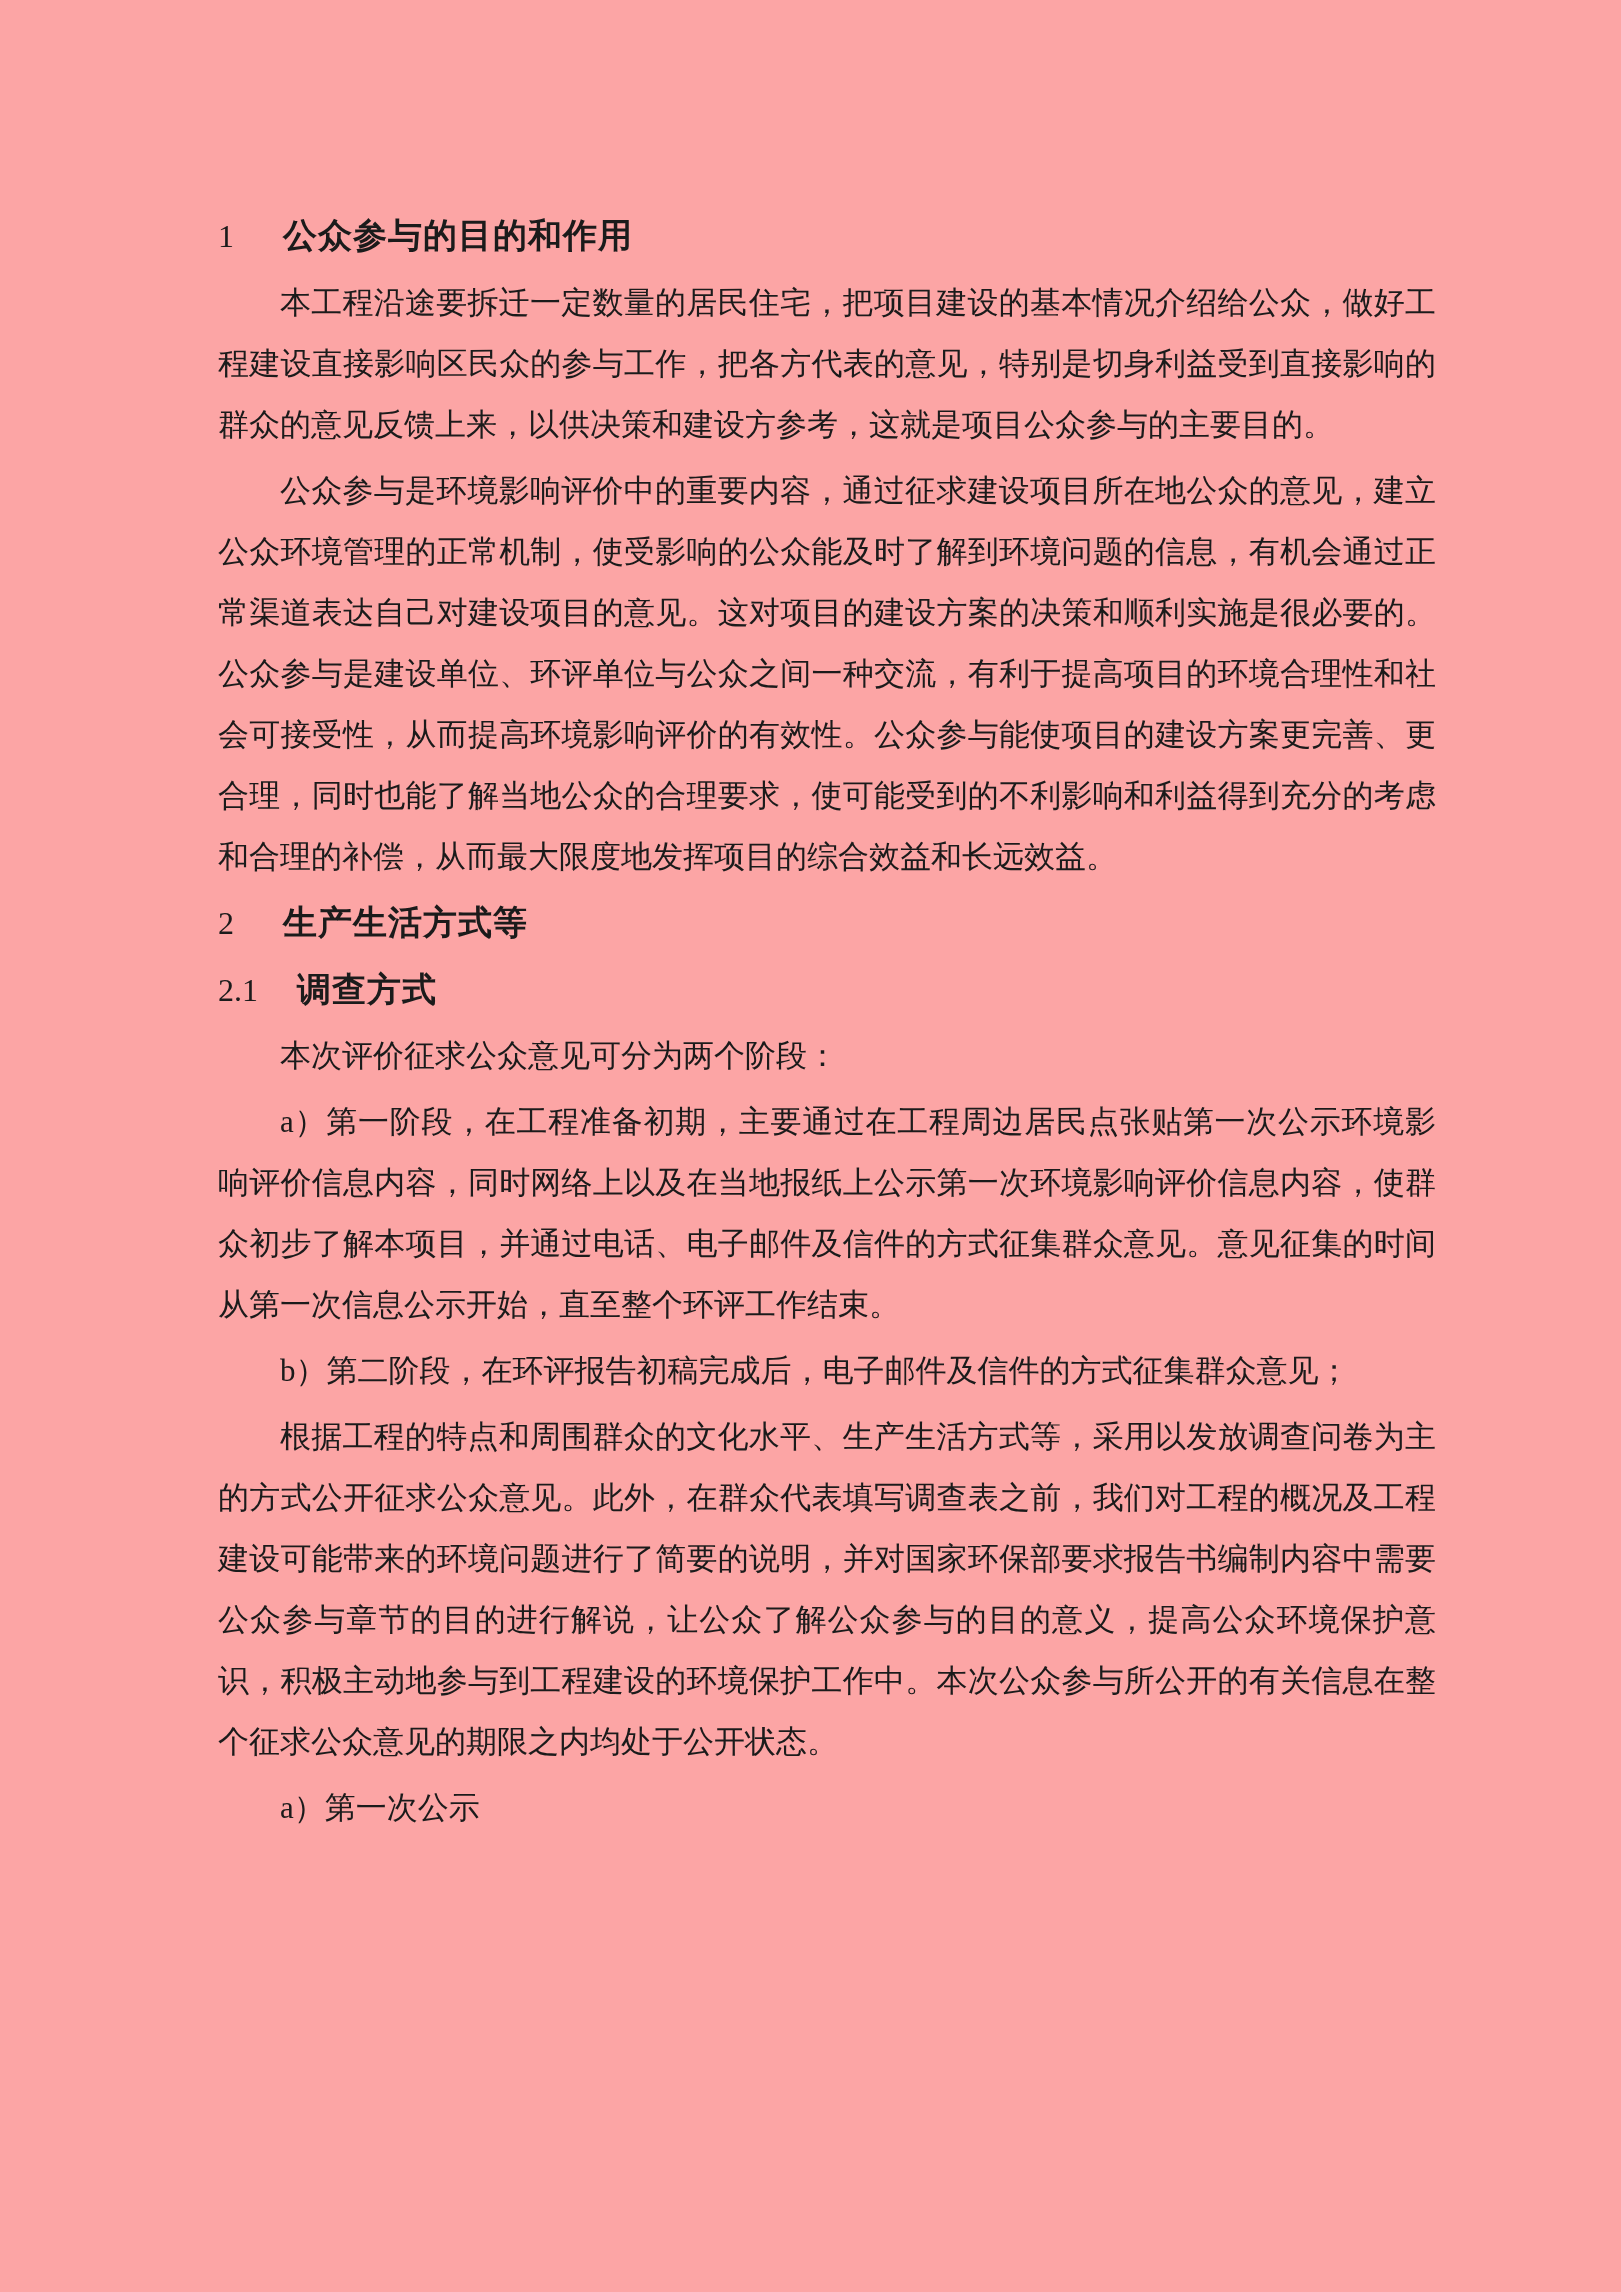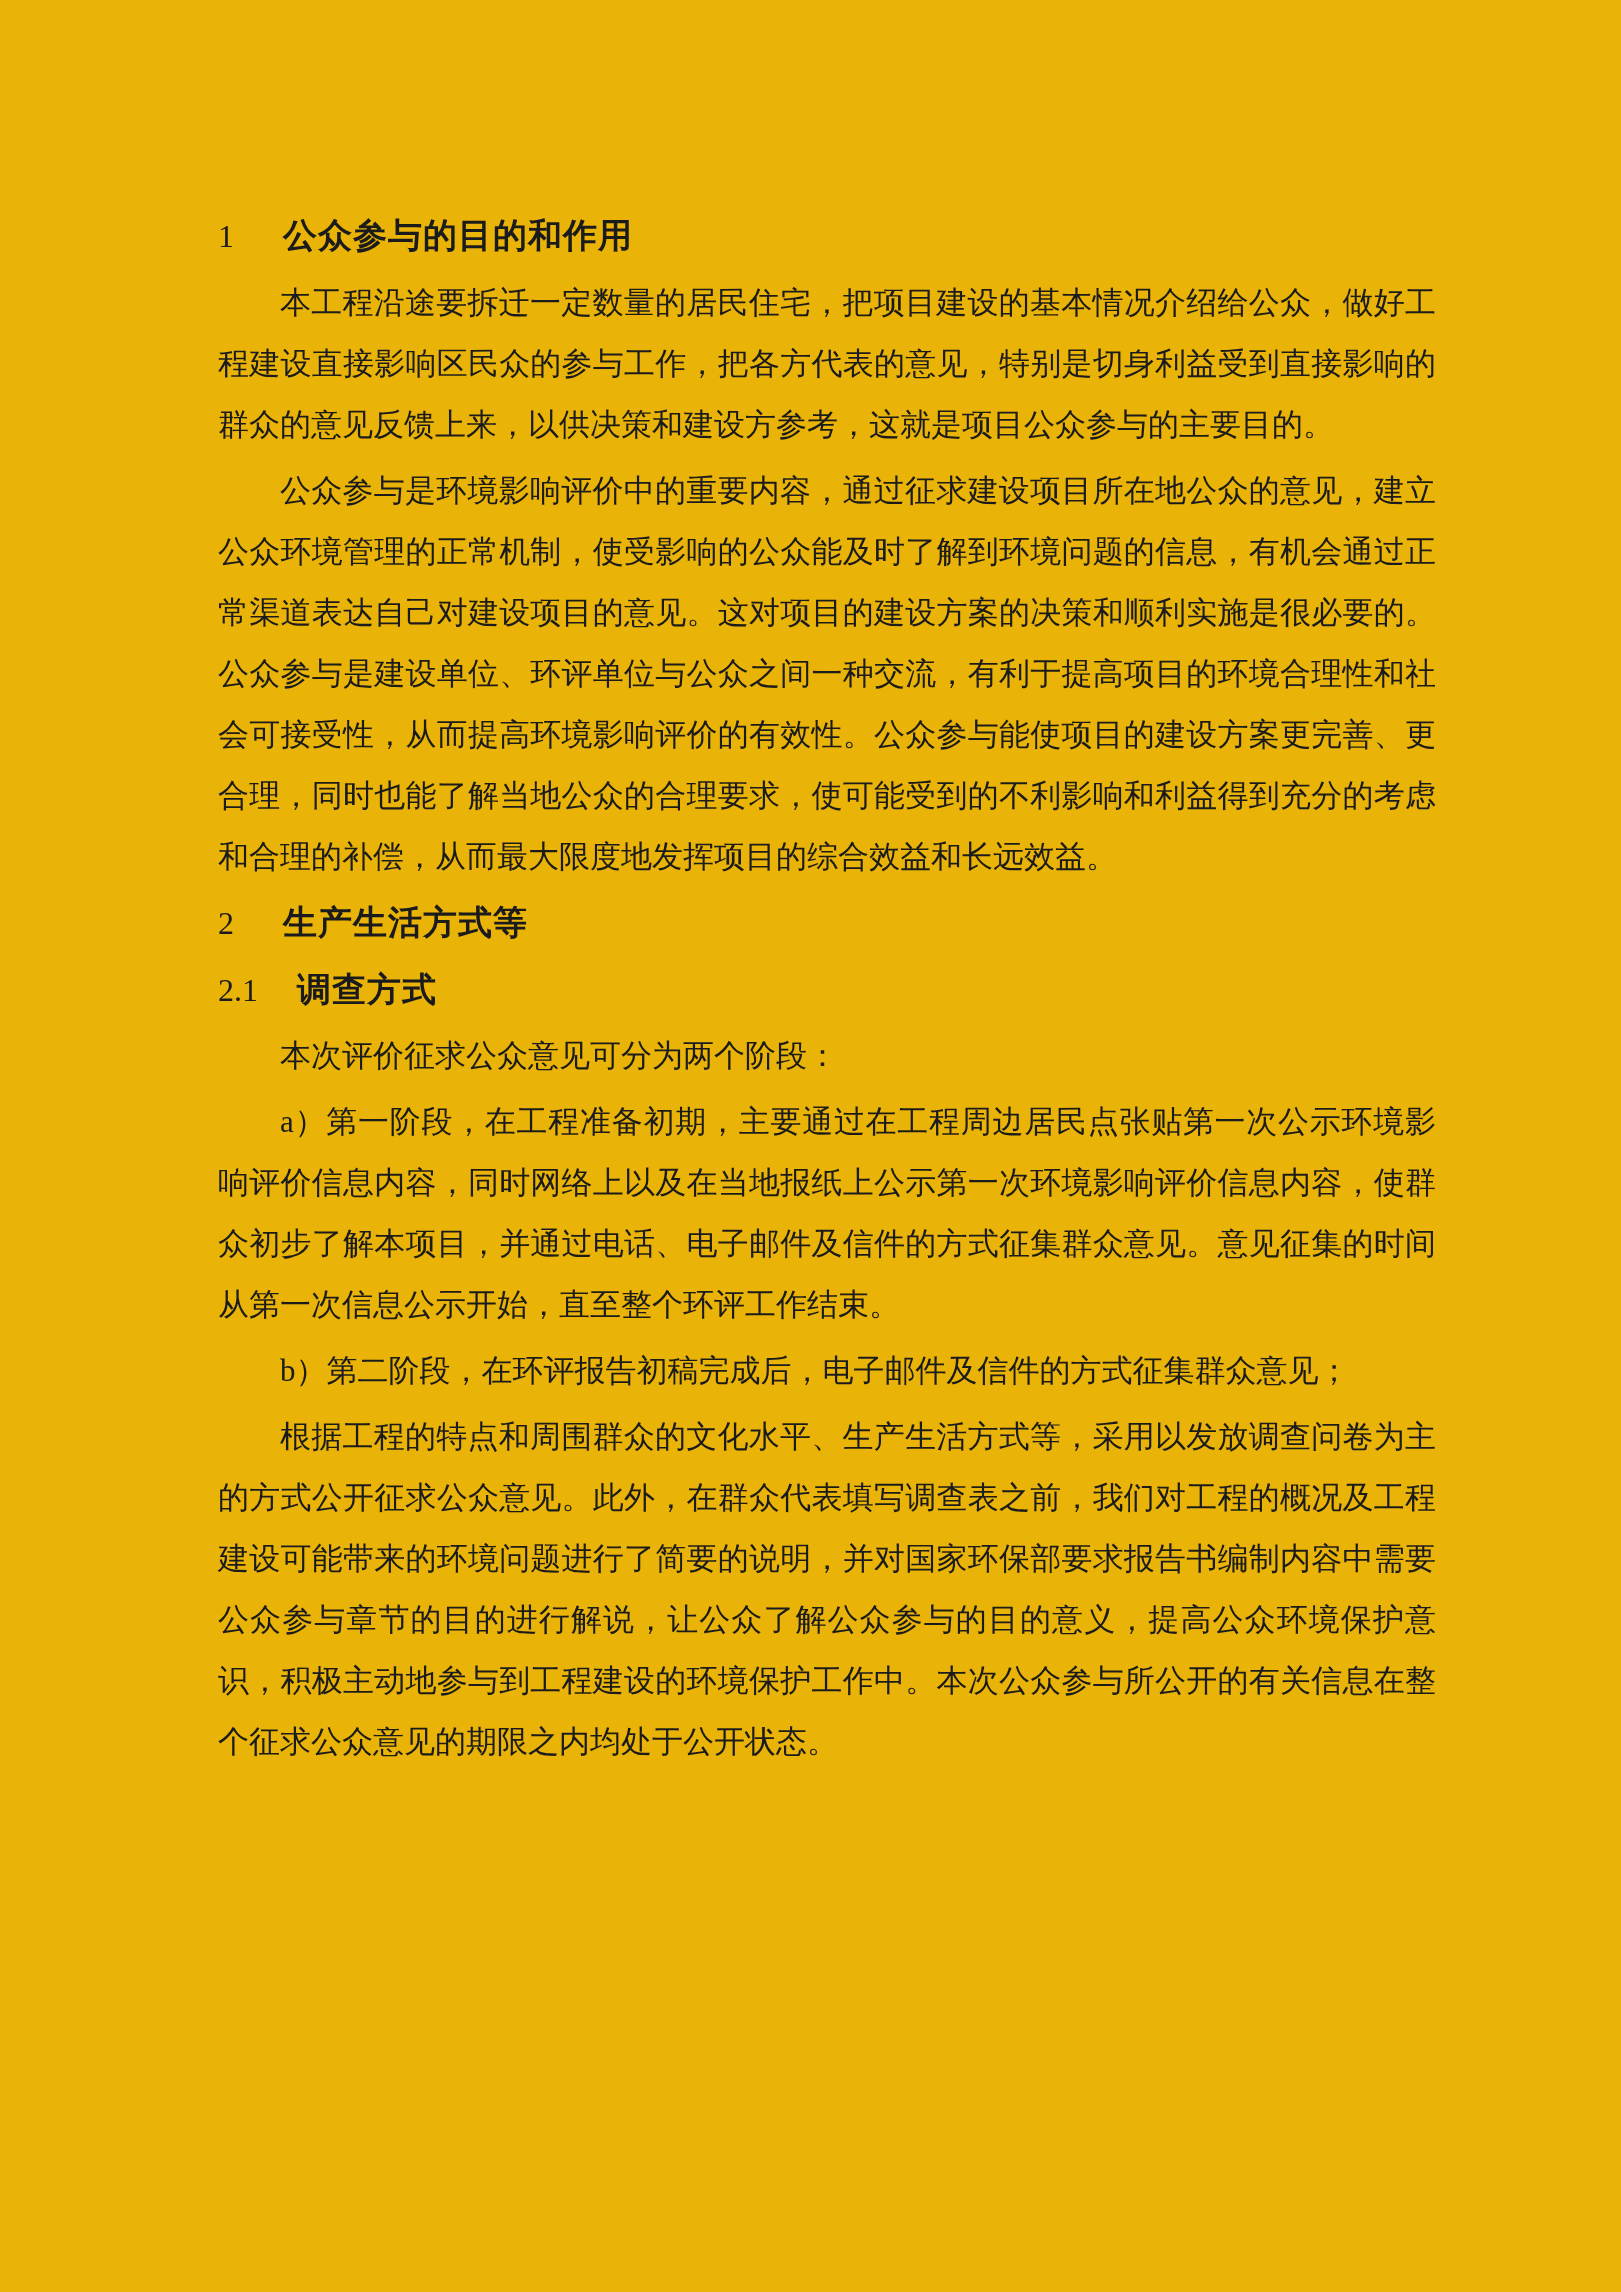--- a/index.html
+++ b/index.html
@@ -5,21 +5,21 @@
   html, body {
     margin: 0;
     padding: 0;
     background: #9e9e9e;
   }
   .page {
     position: relative;
     width: 1621px;
     height: 2293px;
     margin: 0 auto;
-    background: #eab308;
+    background: #fca5a5;
     box-sizing: border-box;
     padding: 205px 185px 0 218px;
     color: #1b1b1b;
     font-family: "Liberation Serif", serif;
     font-size: 31px;
     line-height: 61px;
     overflow: hidden;
   }
   .block { margin: 0; }
   .block + .block { margin-top: 4.9px; }
@@ -72,16 +72,17 @@
 
   <p class="block body-par">本次评价征求公众意见可分为两个阶段：</p>
 
   <p class="block body-par">a）第一阶段，在工程准备初期，主要通过在工程周边居民点张贴第一次公示环境影响评价信息内容，同时网络上以及在当地报纸上公示第一次环境影响评价信息内容，使群众初步了解本项目，并通过电话、电子邮件及信件的方式征集群众意见。意见征集的时间从第一次信息公示开始，直至整个环评工作结束。</p>
 
   <p class="block body-par">b）第二阶段，在环评报告初稿完成后，电子邮件及信件的方式征集群众意见；</p>
 
   <p class="block body-par">根据工程的特点和周围群众的文化水平、生产生活方式等，采用以发放调查问卷为主的方式公开征求公众意见。此外，在群众代表填写调查表之前，我们对工程的概况及工程建设可能带来的环境问题进行了简要的说明，并对国家环保部要求报告书编制内容中需要公众参与章节的目的进行解说，让公众了解公众参与的目的意义，提高公众环境保护意识，积极主动地参与到工程建设的环境保护工作中。本次公众参与所公开的有关信息在整个征求公众意见的期限之内均处于公开状态。</p>
 
 
+  <p class="block body-par">a）第一次公示</p>
 
 
 </div>
 
 
 </body></html>

